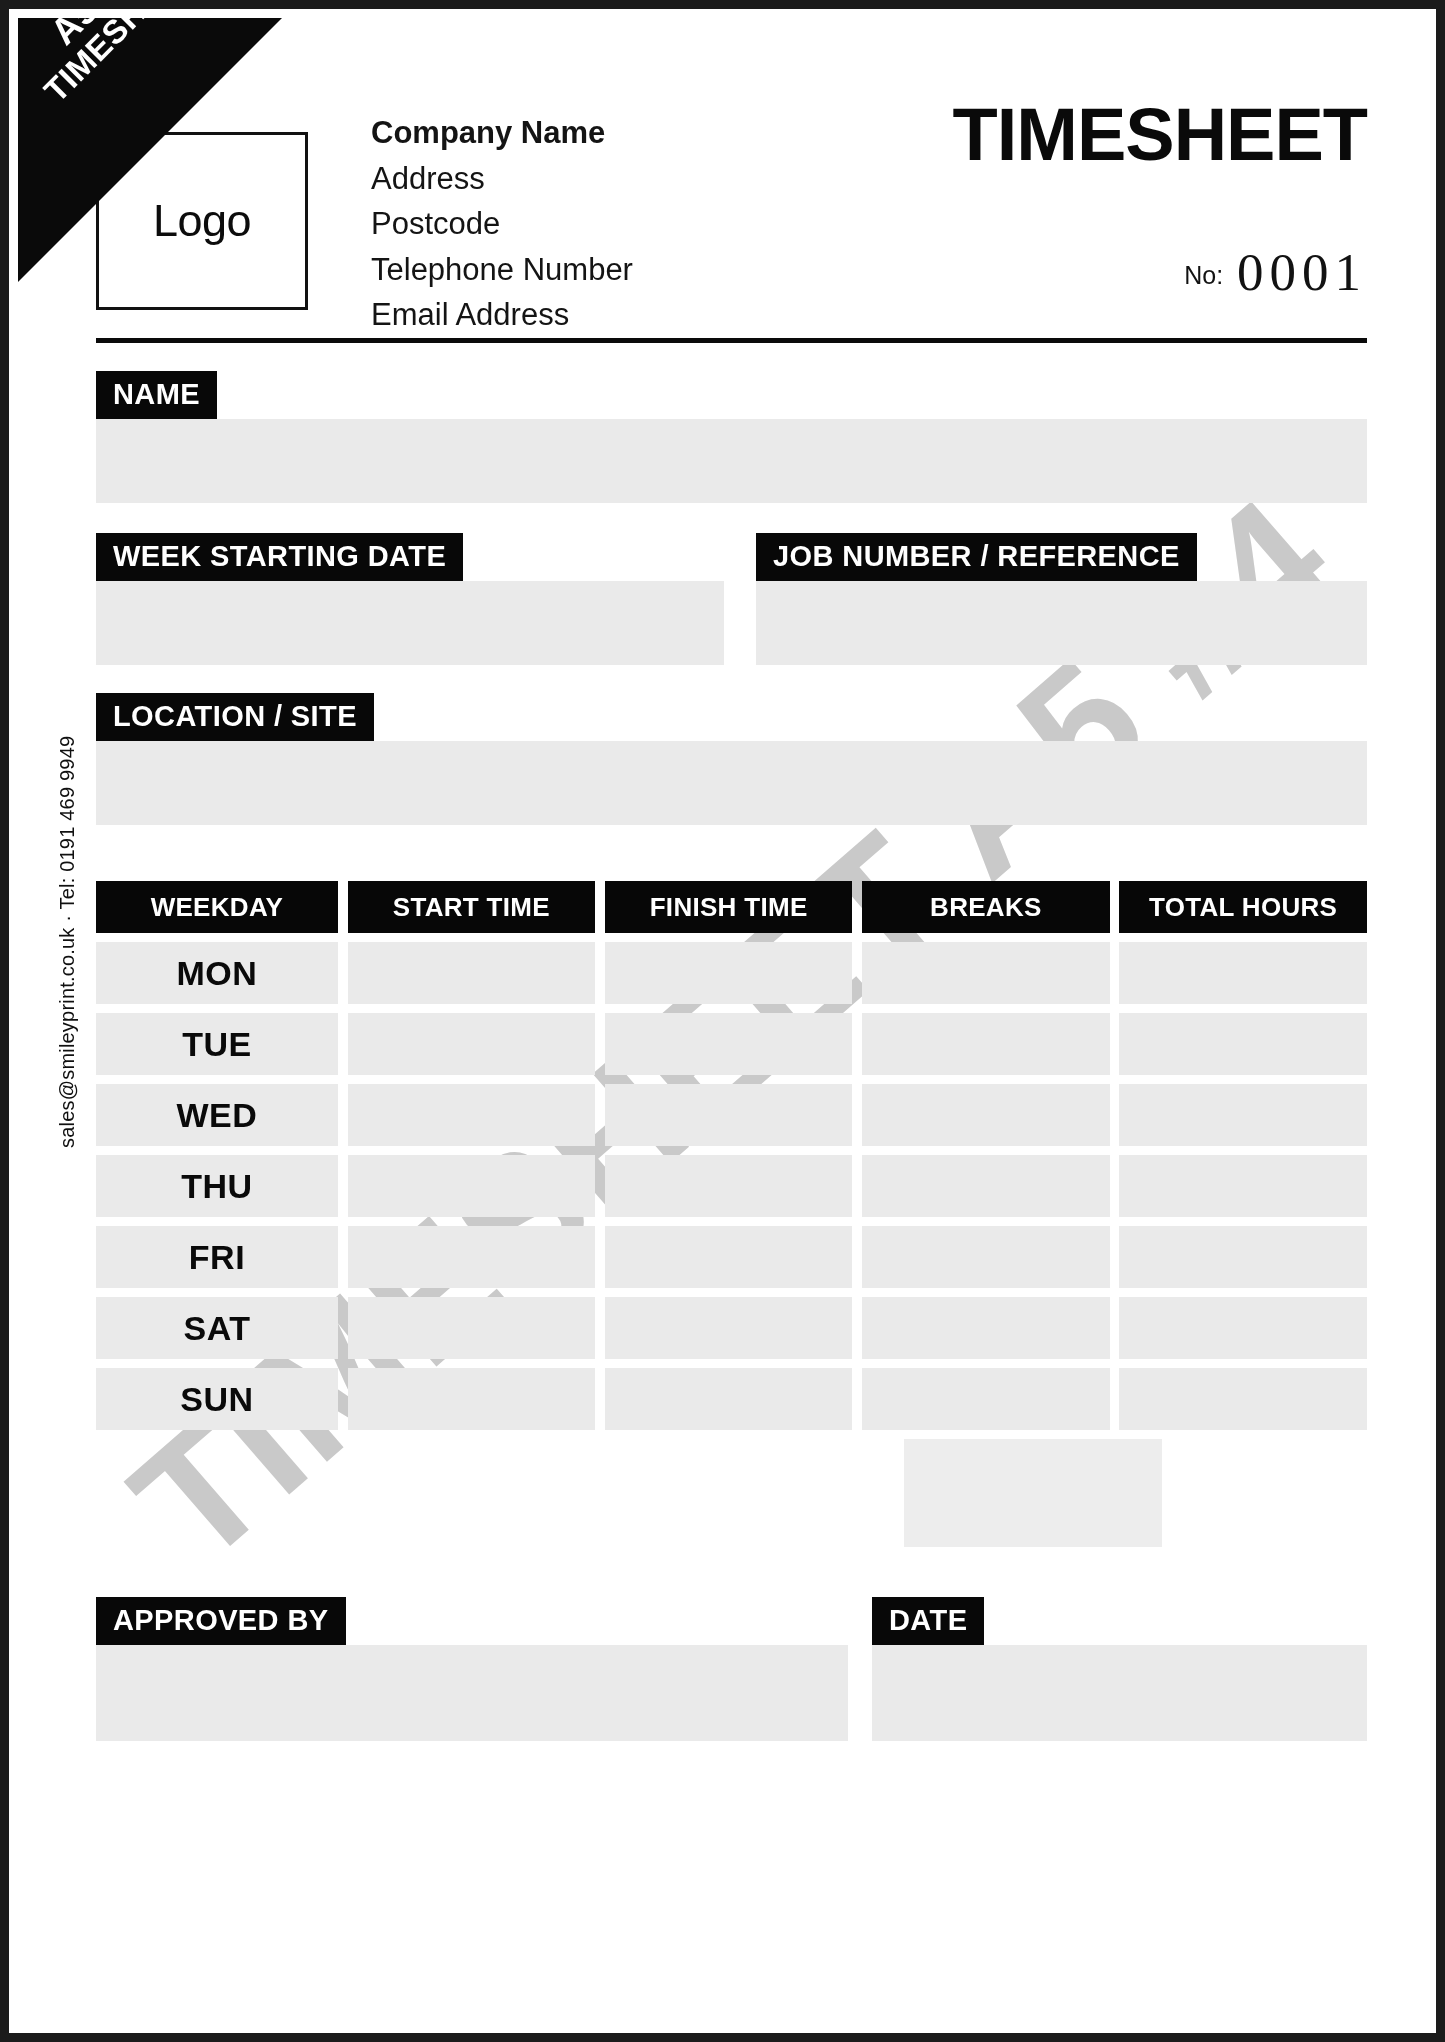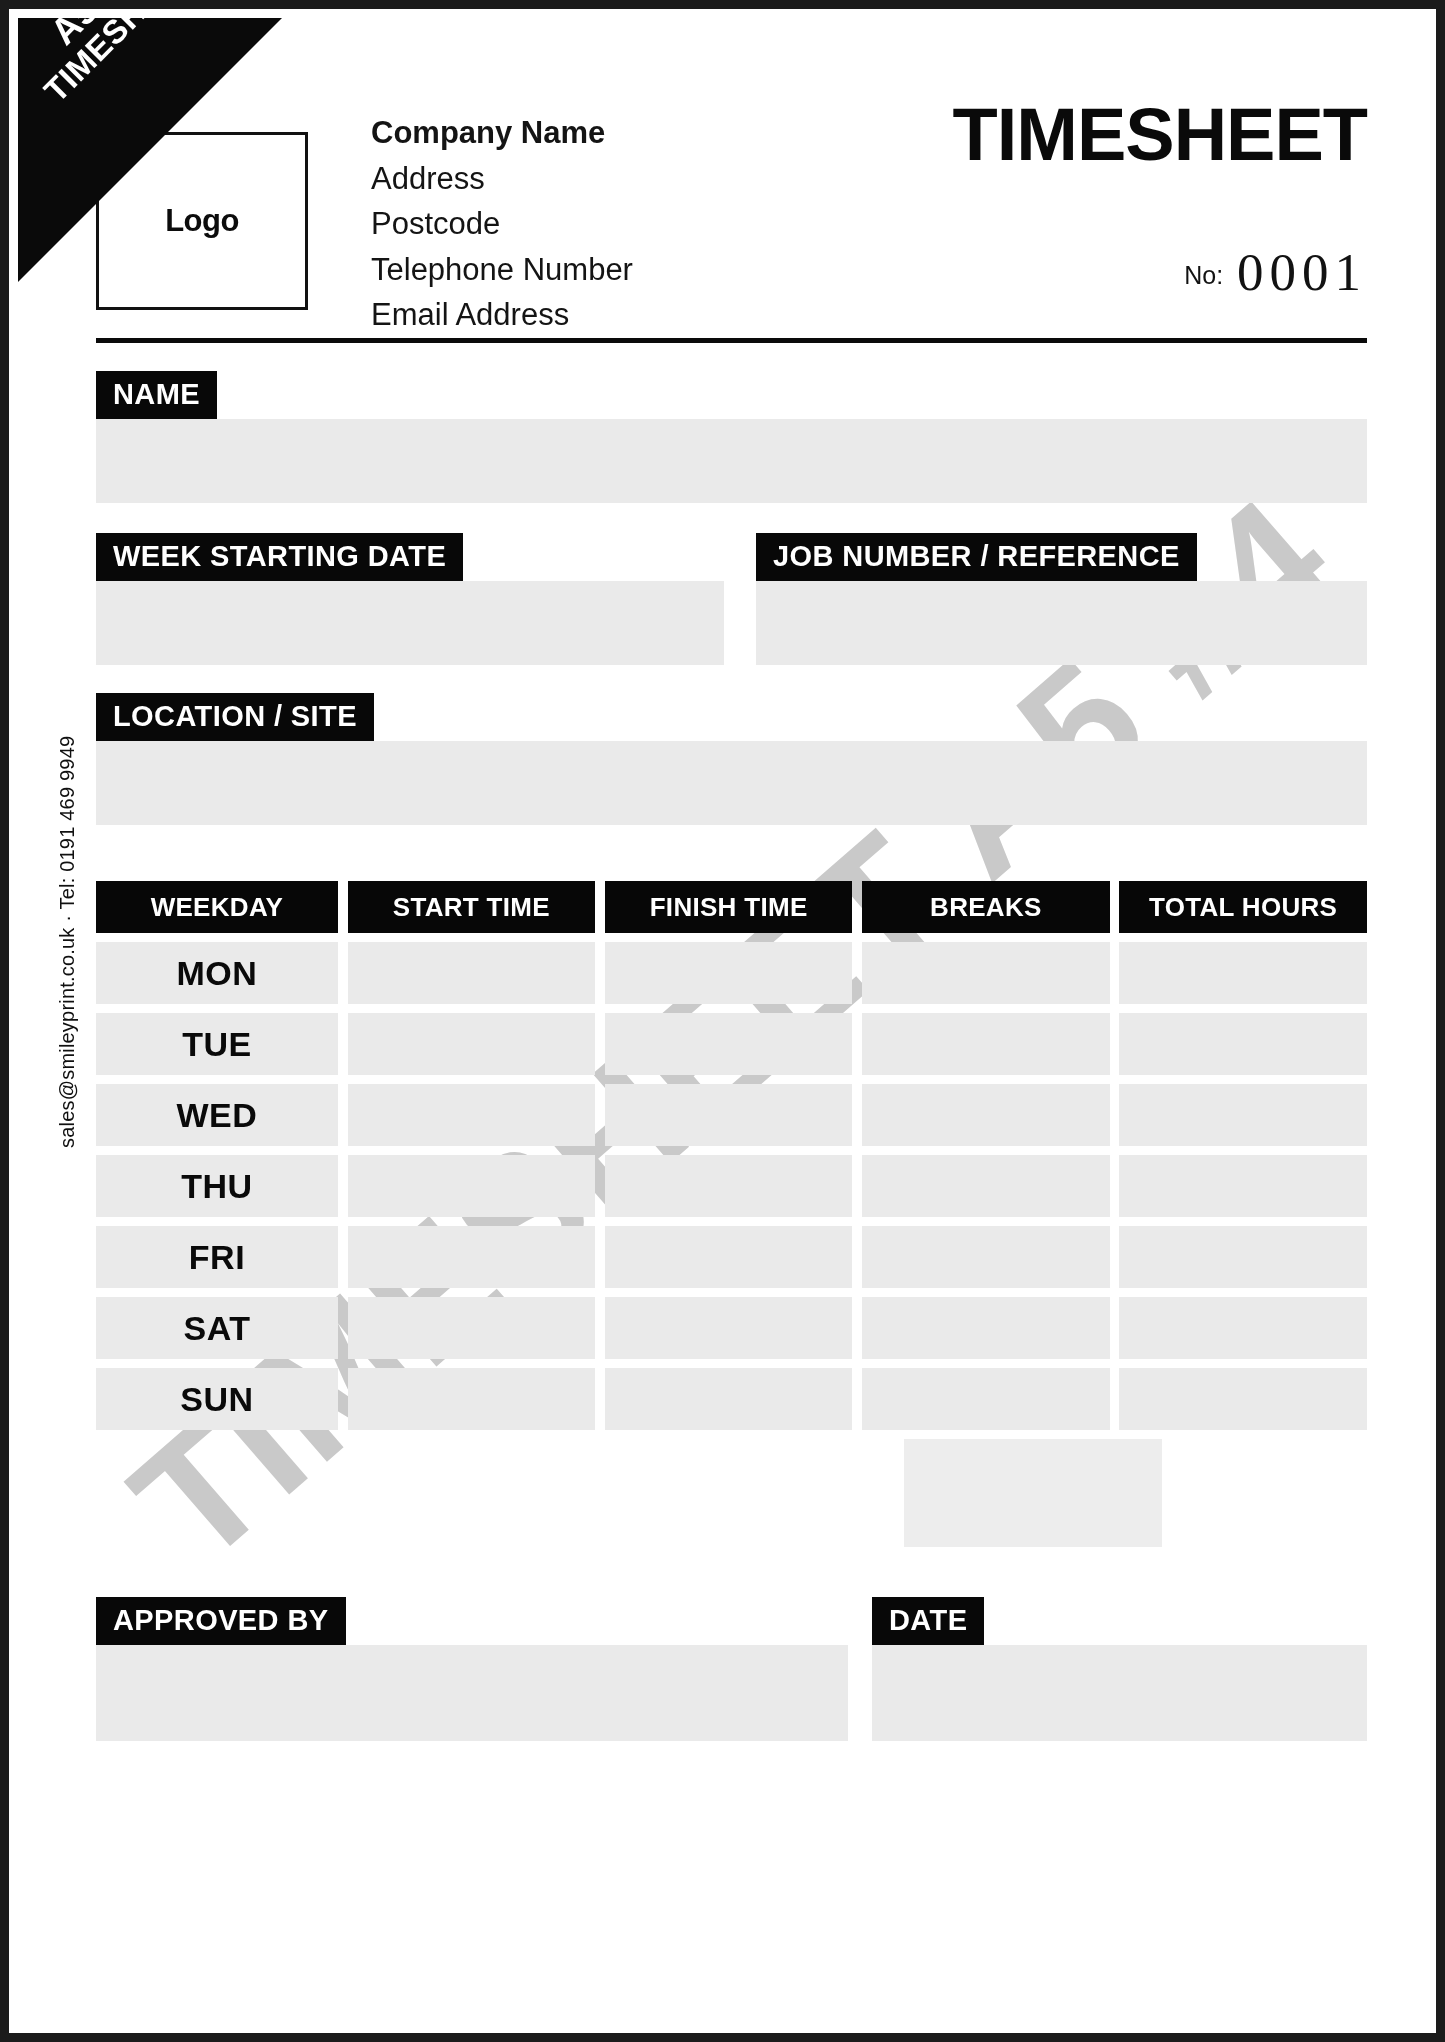--- a/index.html
+++ b/index.html
@@ -99,22 +99,22 @@
     top: 52px;
     width: 212px;
     height: 178px;
     border: 3px solid #111;
     box-sizing: border-box;
     display: flex;
     align-items: center;
     justify-content: center;
   }
   .logo-text {
-    font-size: 31px;
-    font-weight: 700;
+    font-size: 45px;
+    font-weight: 400;
     color: #0c0c0c;
     letter-spacing: -0.5px;
   }
 
   .company {
     position: absolute;
     left: 275px;
     top: 30px;
     line-height: 1.47;
   }

